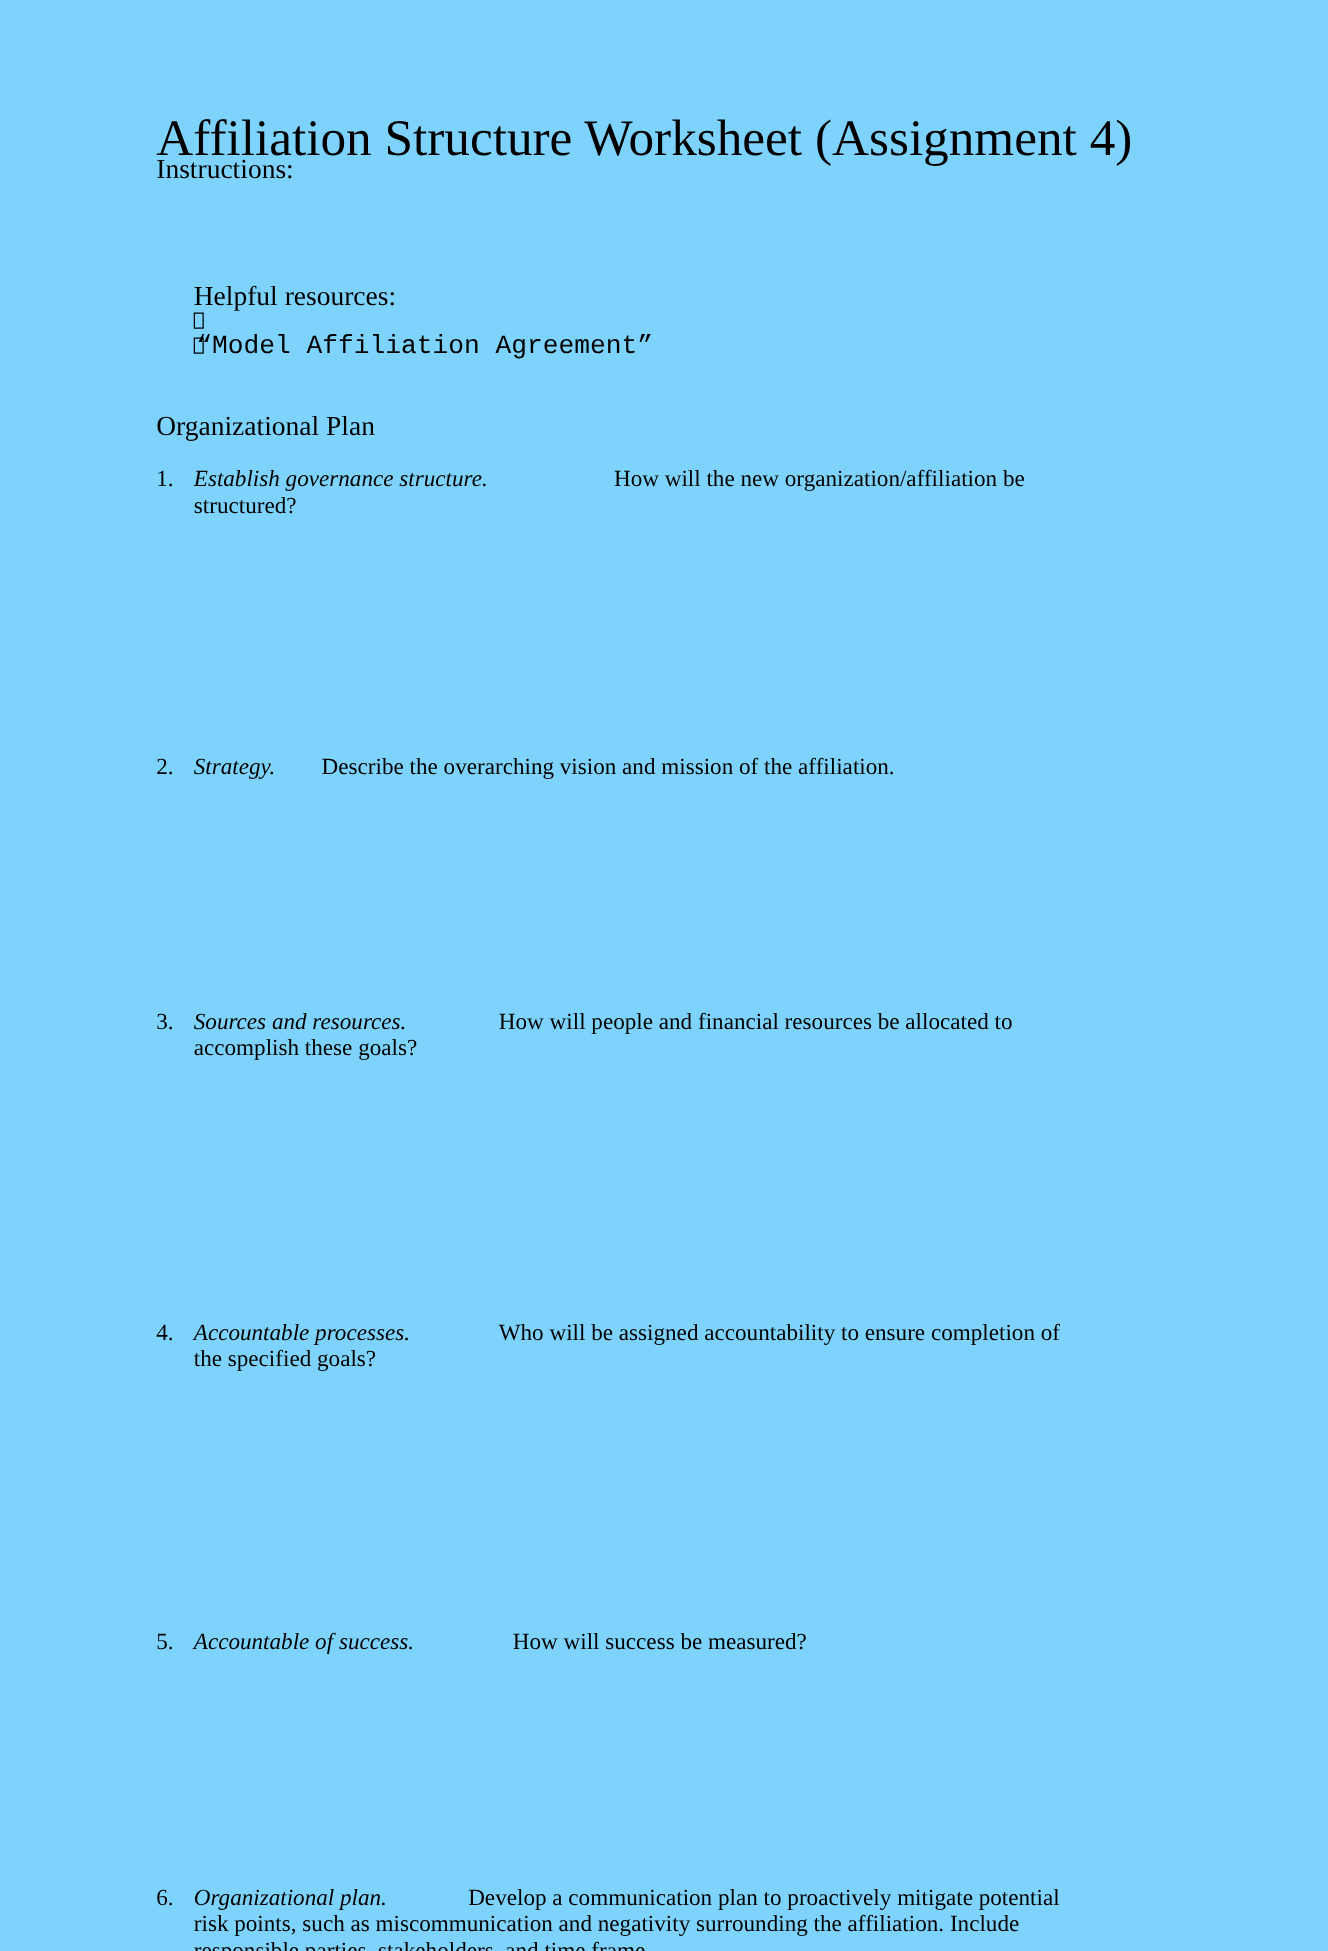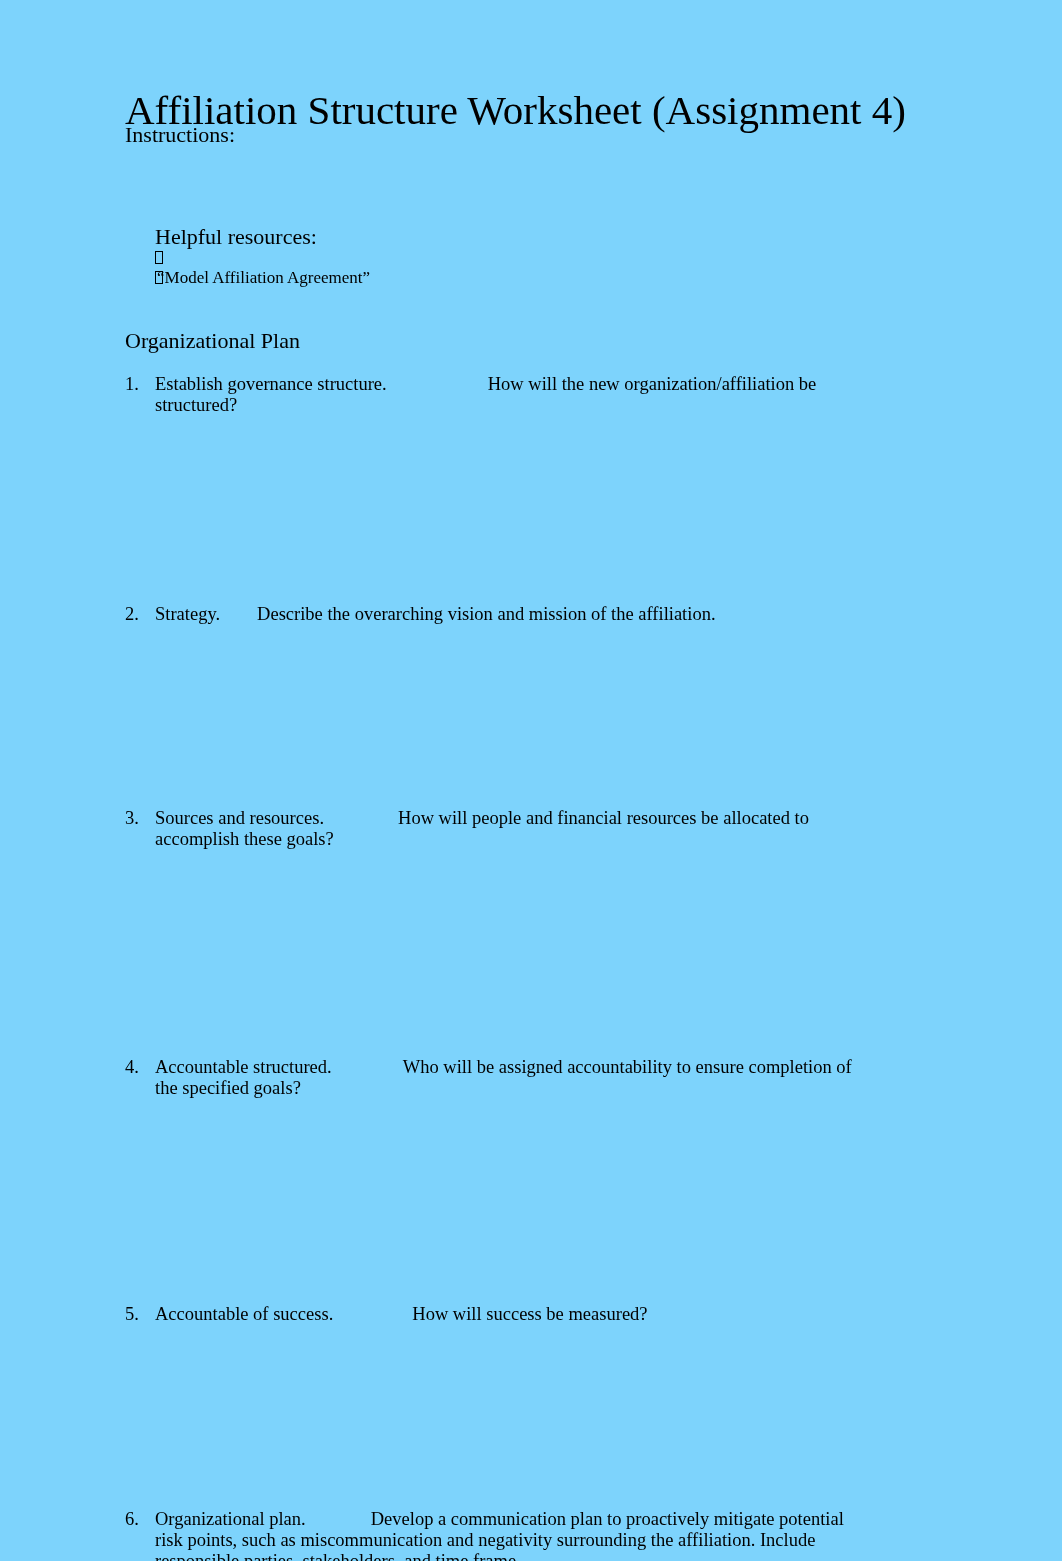--- a/index.html
+++ b/index.html
@@ -77,22 +77,22 @@
     height: 13px;
     border: 1px solid #000;
     box-sizing: border-box;
     vertical-align: -1px;
   }
   .res-body { display: inline-block; }
   .link-blue {
     color: #2a6ebb;
   }
   .res-row-3 {
-    font-family: Liberation Serif, serif;
-    font-size: 17px;
+    font-family: Liberation Mono, monospace;
+    font-size: 21px;
   }
   .gap-a { display: inline-block; width: 78px; }
   .gap-b { display: inline-block; width: 62px; }
 
   .orgplan-label { top: 331px; }
 
   .qitem {
     position: absolute;
     left: 125px;
     font-size: 18.5px;
@@ -101,21 +101,21 @@
   .qnum {
     position: absolute;
     left: 0;
     top: 0;
     width: 30px;
   }
   .qbody {
     margin-left: 30px;
     width: 700px;
   }
-  .qlabel { display: inline-block; }
+  .qlabel { display: inline-block; font-style: italic; }
   .tab1 { display: inline-block; width: 101px; }
   .tab2 { display: inline-block; width: 37px; }
   .tab3 { display: inline-block; width: 74px; }
   .tab4 { display: inline-block; width: 71px; }
   .tab5 { display: inline-block; width: 79px; }
   .tab6 { display: inline-block; width: 65px; }
 
   .q1 { top: 374px; }
   .q2 { top: 604px; }
   .q3 { top: 808px; }
@@ -164,21 +164,21 @@
     <div class="qbody"><span class="qlabel">Strategy.</span><span class="tab2"></span><span>Describe the overarching vision and mission of the affiliation.</span></div>
   </div>
 
   <div class="qitem q3">
     <span class="qnum">3.</span>
     <div class="qbody"><span class="qlabel">Sources and resources.</span><span class="tab3"></span><span>How will people and financial resources be allocated to accomplish these goals?</span></div>
   </div>
 
   <div class="qitem q4">
     <span class="qnum">4.</span>
-    <div class="qbody"><span class="qlabel">Accountable structured.</span><span class="tab4"></span><span>Who will be assigned accountability to ensure completion of the specified goals?</span></div>
+    <div class="qbody"><span class="qlabel">Accountable processes.</span><span class="tab4"></span><span>Who will be assigned accountability to ensure completion of the specified goals?</span></div>
   </div>
 
   <div class="qitem q5">
     <span class="qnum">5.</span>
     <div class="qbody"><span class="qlabel">Accountable of success.</span><span class="tab5"></span><span>How will success be measured?</span></div>
   </div>
 
   <div class="qitem q6">
     <span class="qnum">6.</span>
     <div class="qbody"><span class="qlabel">Organizational plan.</span><span class="tab6"></span><span>Develop a communication plan to proactively mitigate potential risk points, such as miscommunication and negativity surrounding the affiliation. Include responsible parties, stakeholders, and time frame.</span></div>

